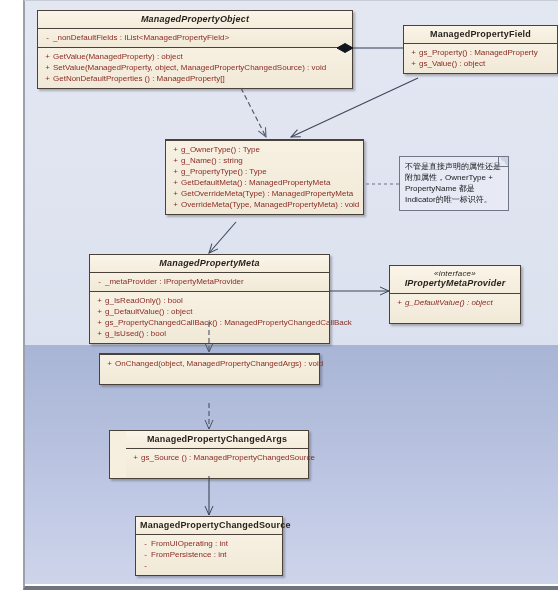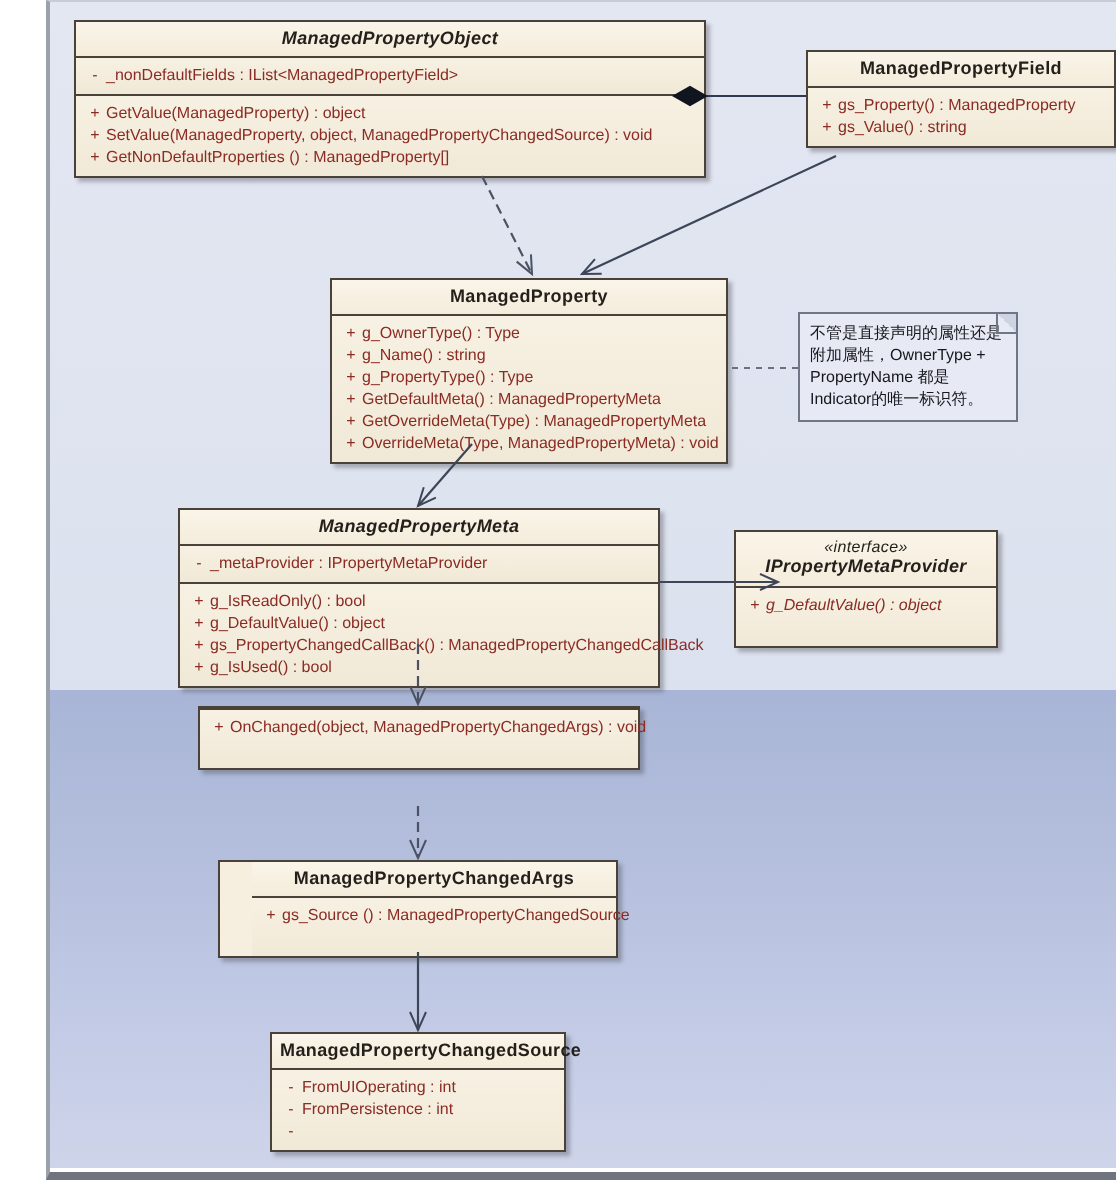--- a/index.html
+++ b/index.html
@@ -215,27 +215,26 @@
 
   <div class="uml-box" id="box-mpf" style="left:380px; top:25px; width:155px;">
     <div class="title">ManagedPropertyField</div>
     <div class="compartment">
       <div class="member">
         <span class="vis">+</span>
         <span class="sig">gs_Property() : ManagedProperty</span>
       </div>
       <div class="member">
         <span class="vis">+</span>
-        <span class="sig">gs_Value() : string</span>
+        <span class="sig">gs_Value() : object</span>
       </div>
     </div>
   </div>
 
   <div class="uml-box" id="box-mp" style="left:142px; top:139px; width:199px;">
-    <div class="title">ManagedProperty</div>
     <div class="compartment">
       <div class="member">
         <span class="vis">+</span>
         <span class="sig">g_OwnerType() : Type</span>
       </div>
       <div class="member">
         <span class="vis">+</span>
         <span class="sig">g_Name() : string</span>
       </div>
       <div class="member">
@@ -286,21 +285,21 @@
         <span class="vis">+</span>
         <span class="sig">gs_PropertyChangedCallBack() : ManagedPropertyChangedCallBack</span>
       </div>
       <div class="member">
         <span class="vis">+</span>
         <span class="sig">g_IsUsed() : bool</span>
       </div>
     </div>
   </div>
 
-  <div class="uml-box" id="box-ipmp" style="left:344px; top:265px; width:132px;">
+  <div class="uml-box" id="box-ipmp" style="left:366px; top:265px; width:132px;">
     <div class="title italic">
       <span class="stereotype">«interface»</span>
       <span>IPropertyMetaProvider</span>
     </div>
     <div class="compartment">
       <div class="member iface">
         <span class="vis">+</span>
         <span class="sig">g_DefaultValue() : object</span>
       </div>
       <div class="member">

